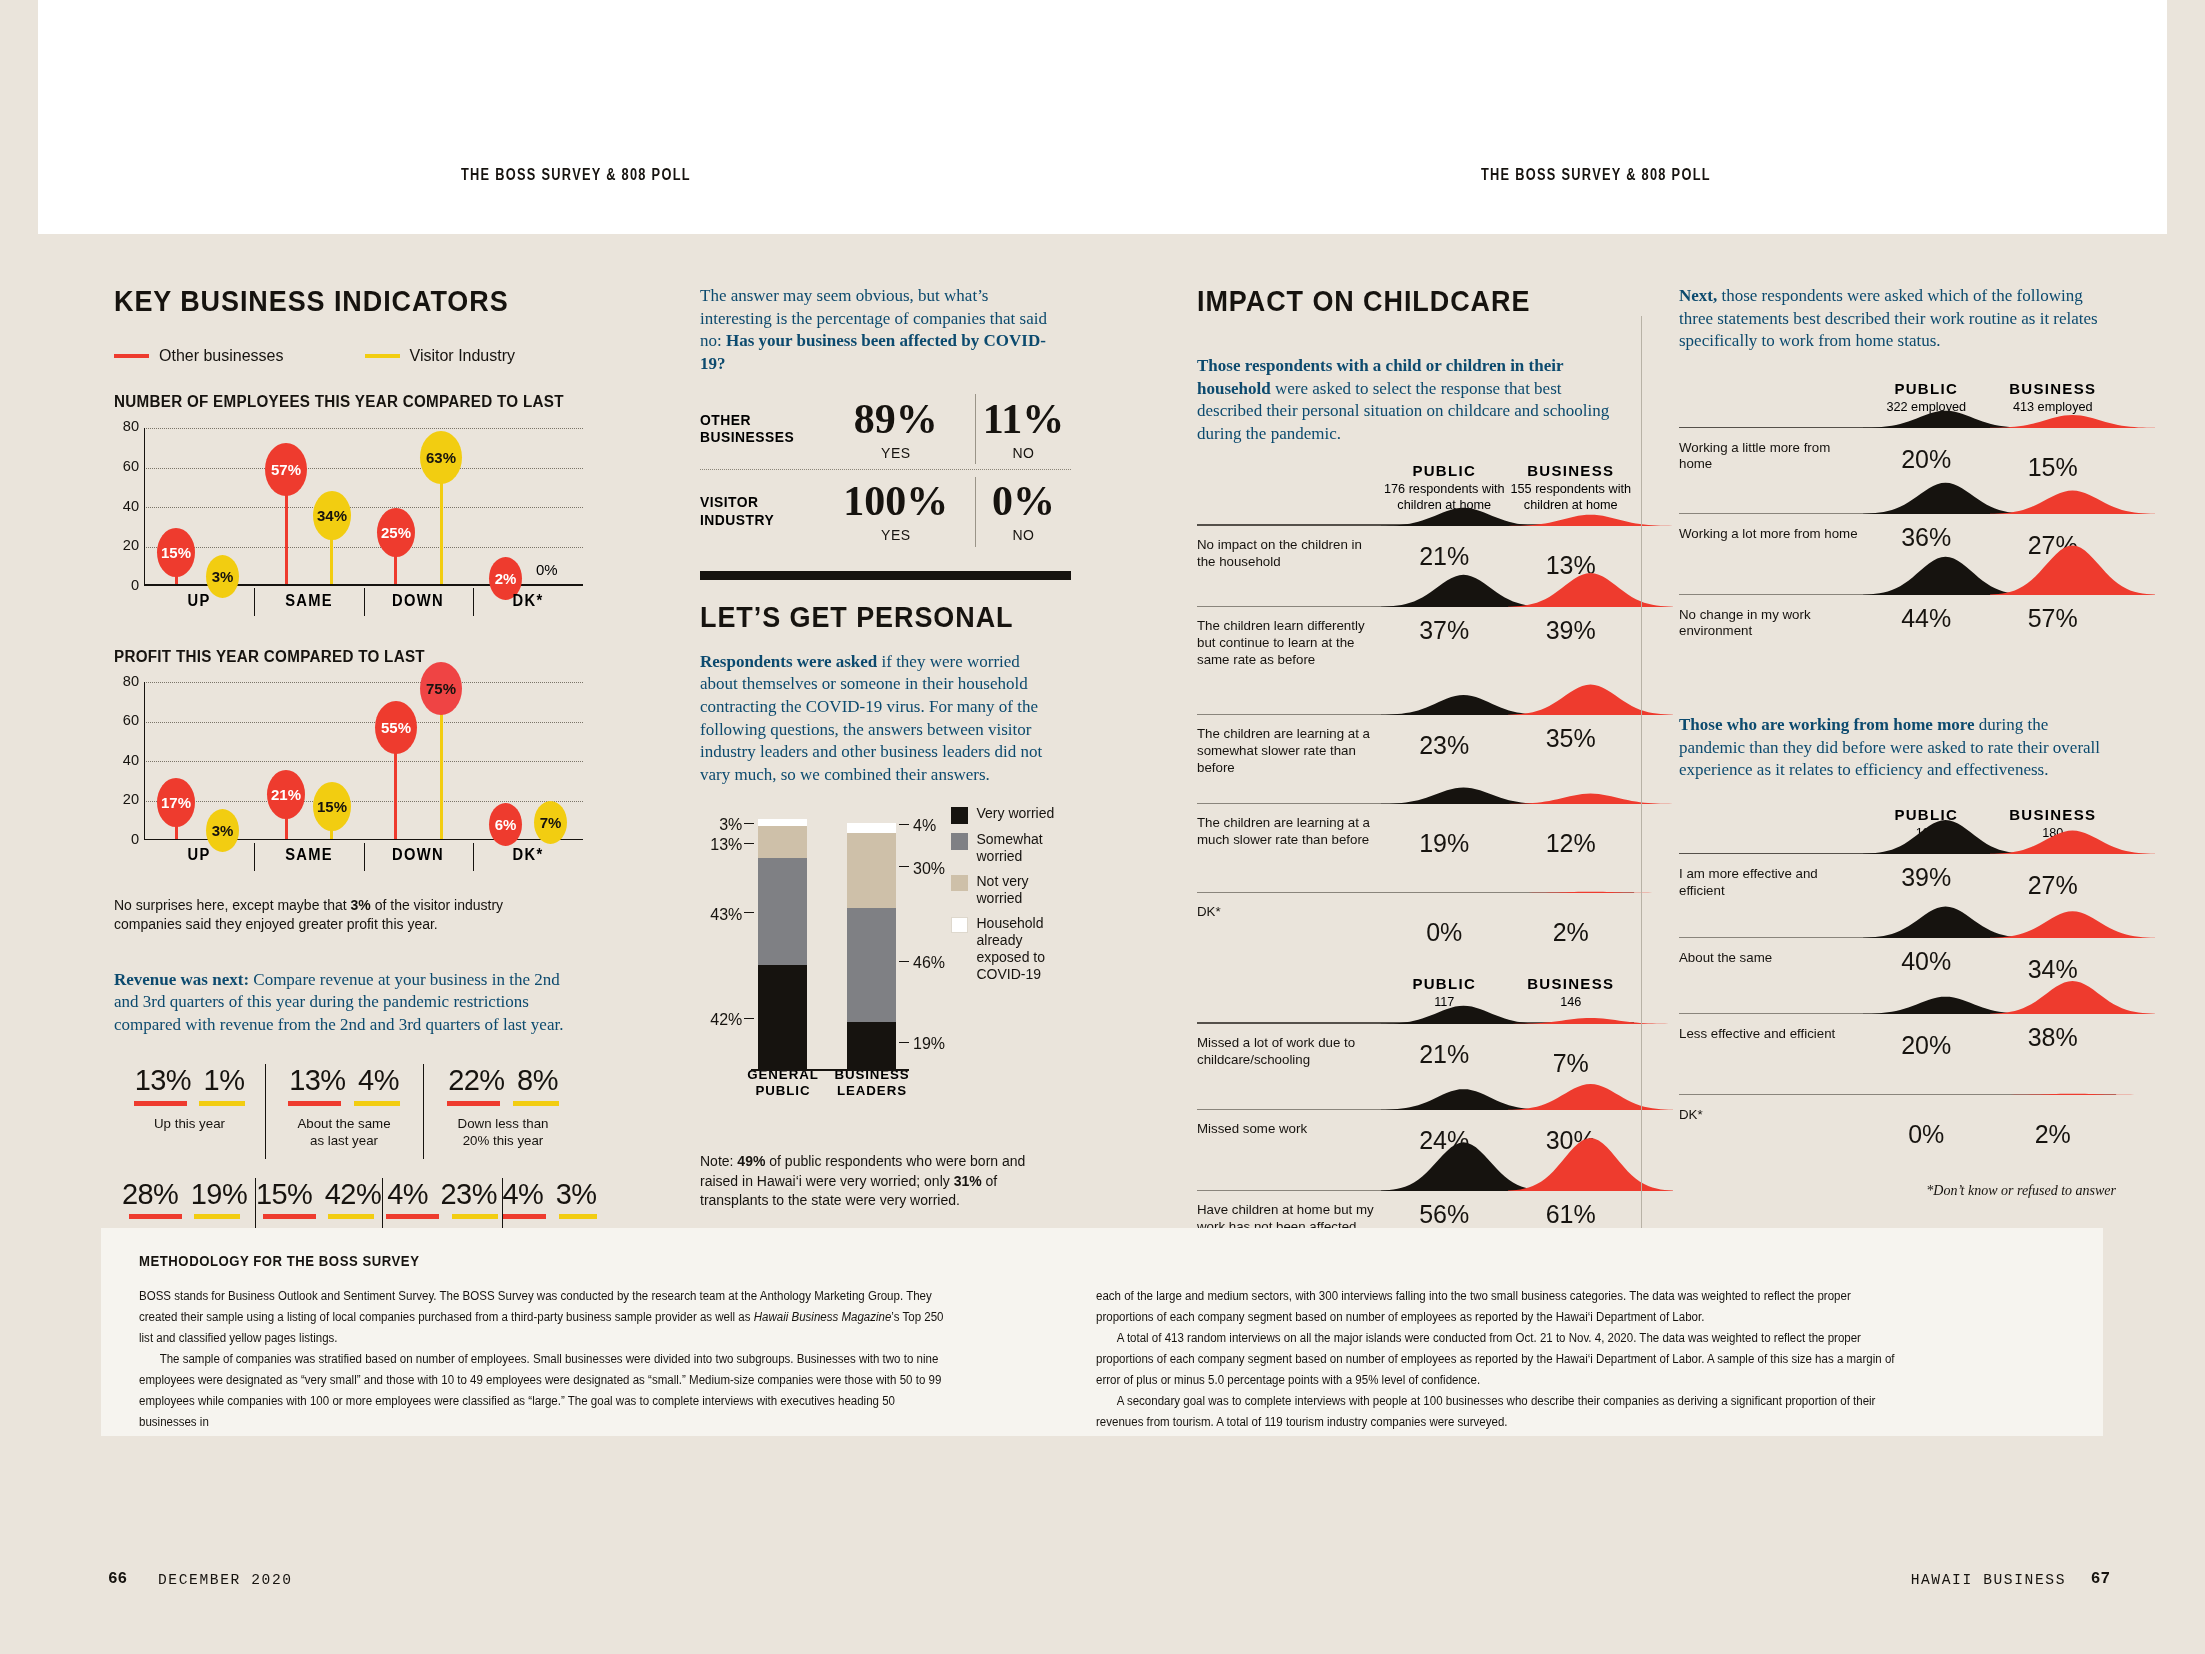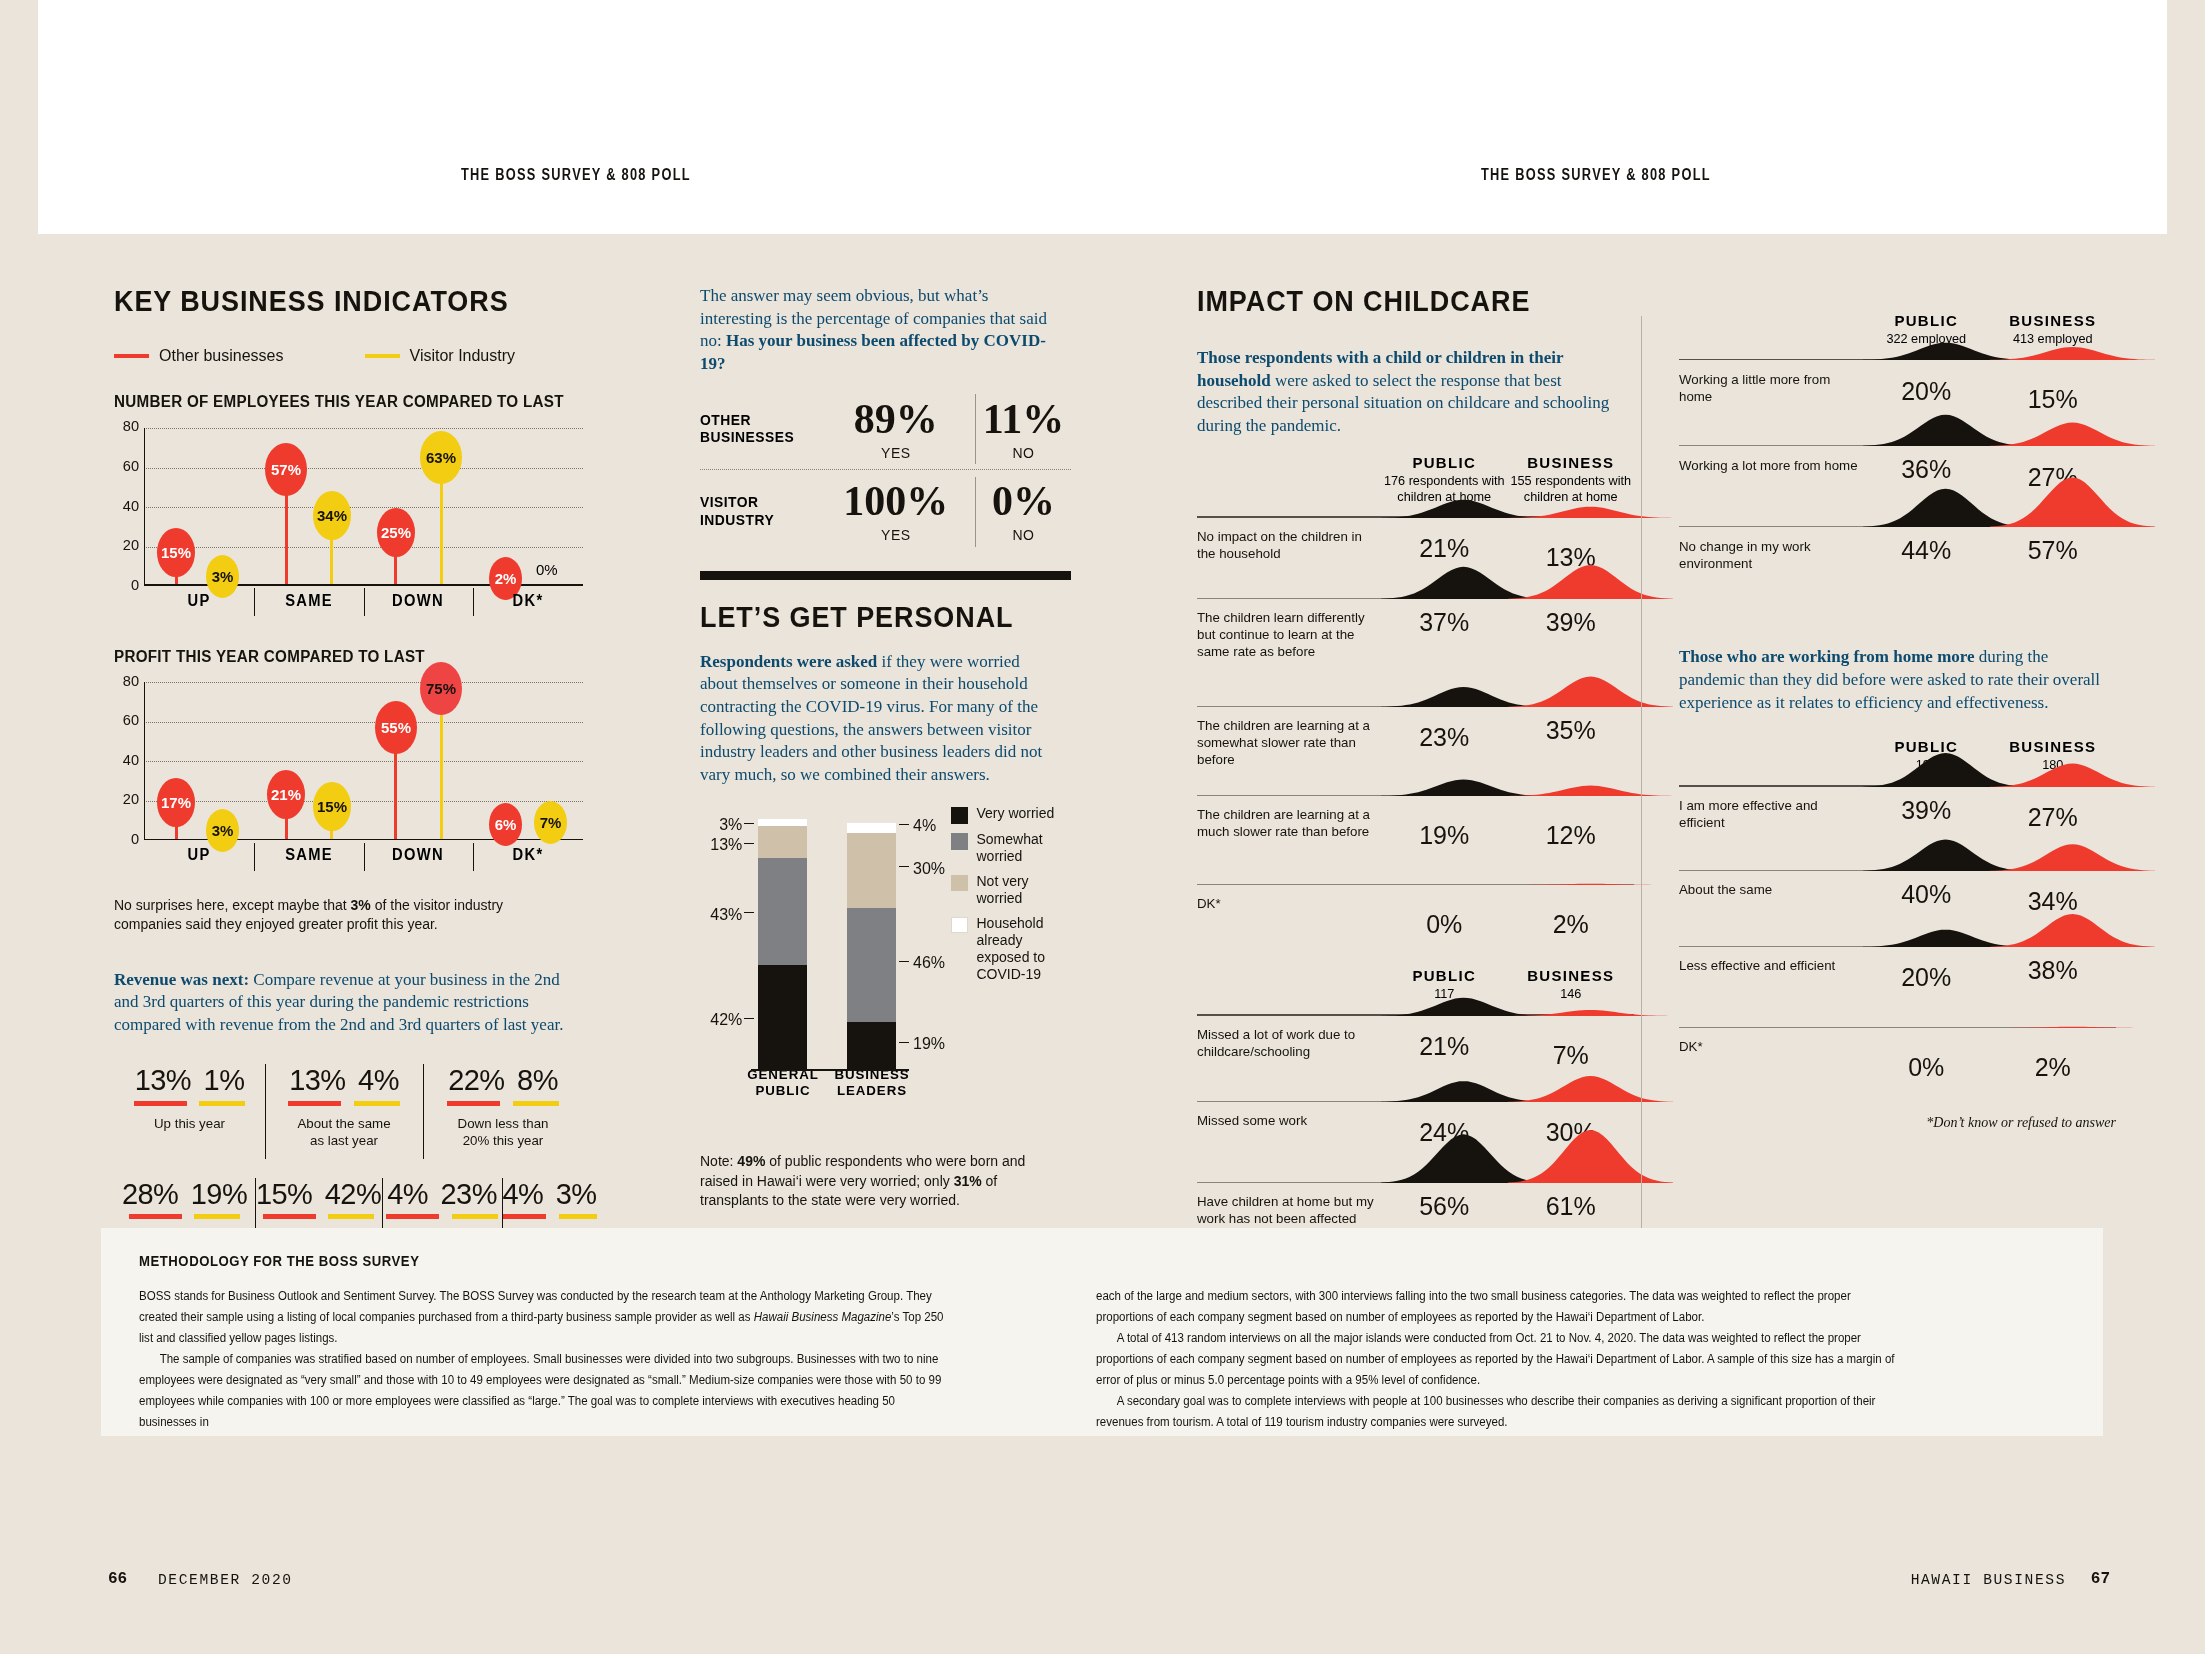--- a/index.html
+++ b/index.html
@@ -495,21 +495,21 @@
         </div>
 
       <div class="small-note" style="margin-top:53px;width:355px">
         <span id="worry-note-txt">Note: <b>49%</b> of public respondents who were born and raised in Hawai‘i were very worried; only <b>31%</b> of transplants to the state were very worried.</span>
       </div>
     </div>
 
     <div id="col-r1">
       <div class="sec-title">IMPACT ON CHILDCARE</div>
 
-      <div class="body-text" style="margin-top:29px;width:431px">
+      <div class="body-text" style="margin-top:37px;width:431px">
         <b>Those respondents with a child or children in their household</b><span> were asked to select the response that best described their personal situation on childcare and schooling during the pandemic.</span>
       </div>
 
       <div id="tbl-childcare" style="margin-top:16.5px">
           <div class="tbl-head">
             <div class="lbl-col"></div>
             <div class="num-col">
               <div class="th-main">PUBLIC</div>
               <div class="th-sub">176 respondents with children at home</div>
             </div>
@@ -651,20 +651,23 @@
                   <polygon fill="#EE3B2E" points="0,84 0.0,83.3 6.5,82.9 13.0,82.3 19.5,81.5 26.0,80.2 32.5,78.5 39.0,76.2 45.5,73.1 52.0,69.3 58.5,64.6 65.0,59.0 71.5,52.5 78.0,45.3 84.5,37.6 91.0,29.7 97.5,21.9 104.0,14.8 110.5,8.7 117.0,4.0 123.5,1.0 130.0,0.0 136.5,1.0 143.0,4.0 149.5,8.7 156.0,14.8 162.5,21.9 169.0,29.7 175.5,37.6 182.0,45.3 188.5,52.5 195.0,59.0 201.5,64.6 208.0,69.3 214.5,73.1 221.0,76.2 227.5,78.5 234.0,80.2 240.5,81.5 247.0,82.3 253.5,82.9 260.0,83.3 260,84"></polygon>
                 </svg></div>
             </div>
           </div>
         </div>
     </div>
 
     <div class="vdivider"></div>
 
     <div id="col-r2">
+      <div class="body-text" style="width:437px">
+        <b>Next,</b><span> those respondents were asked which of the following three statements best described their work routine as it relates specifically to work from home status.</span>
+      </div>
 
       <div id="tbl-wfh" style="margin-top:27px">
           <div class="tbl-head">
             <div class="lbl-col"></div>
             <div class="num-col">
               <div class="th-main">PUBLIC</div>
               <div class="th-sub">322 employed</div>
             </div>
             <div class="num-col">
               <div class="th-main">BUSINESS</div>

